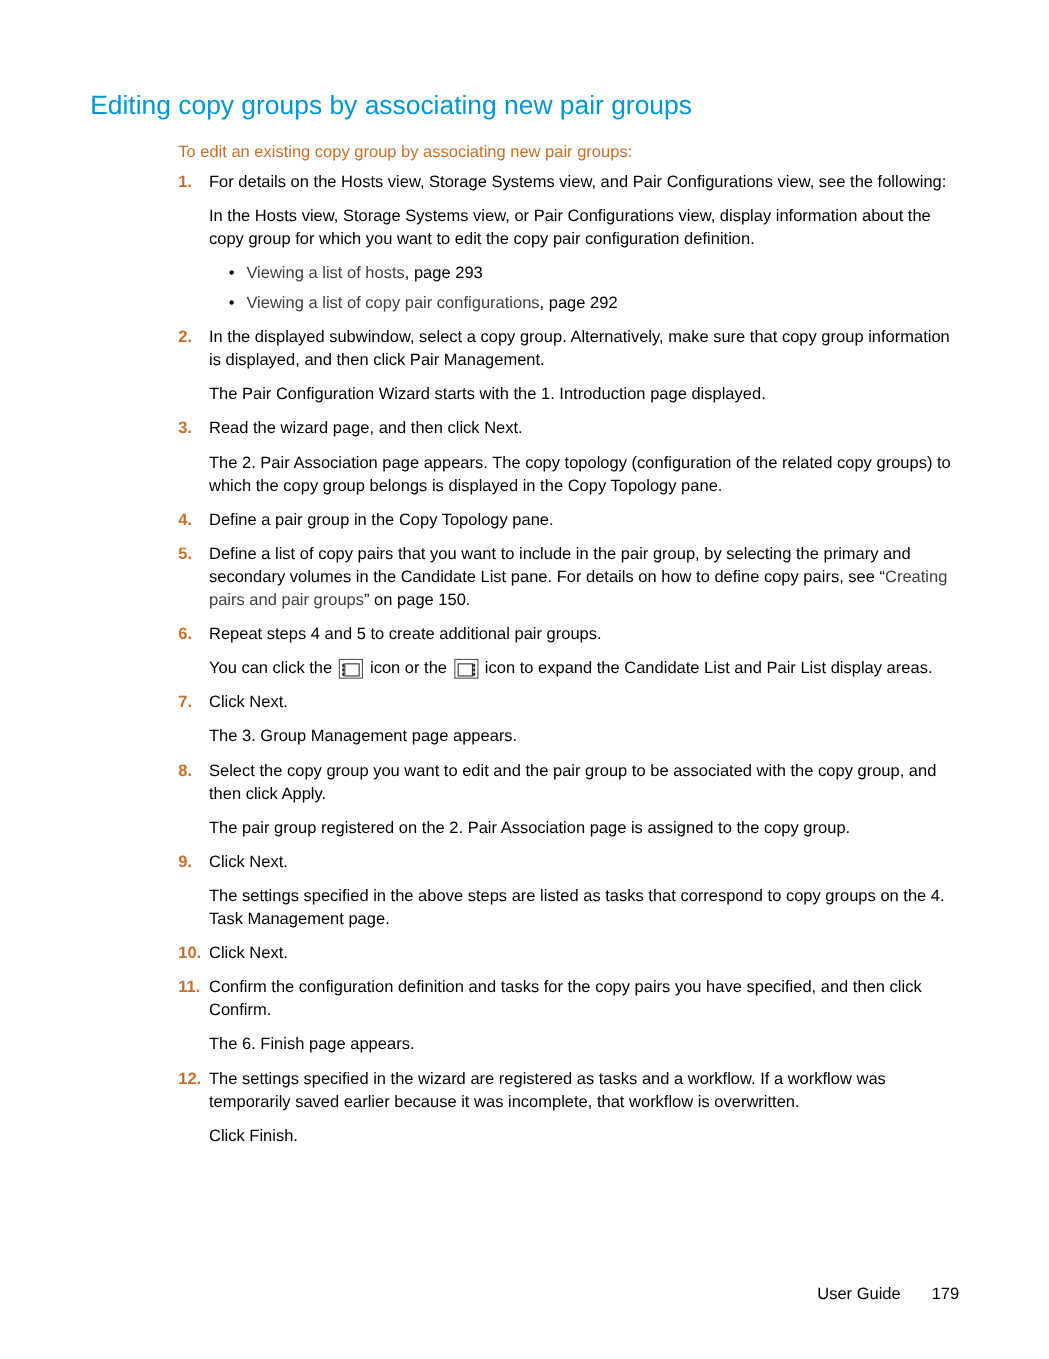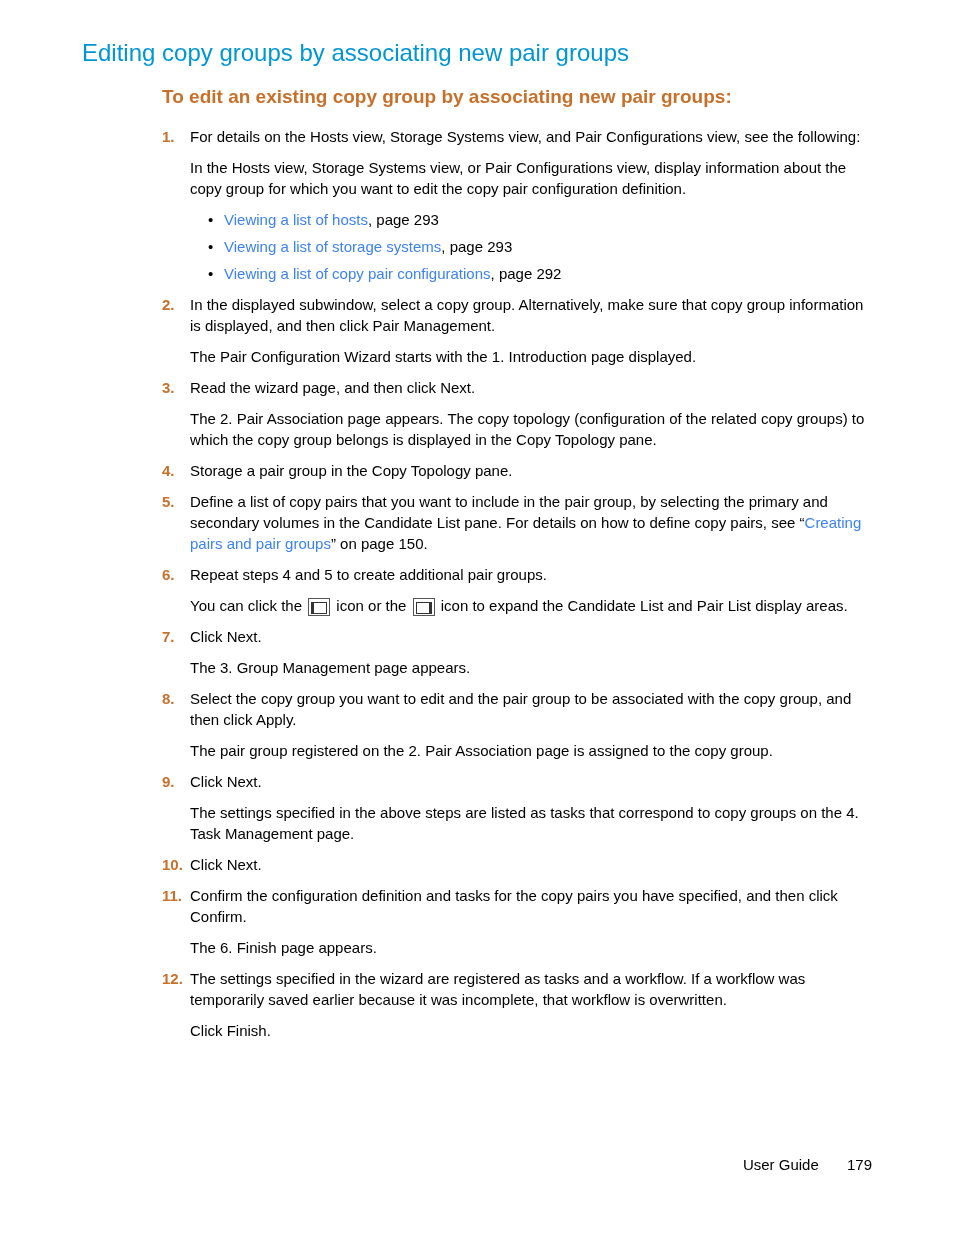--- a/index.html
+++ b/index.html
@@ -8,34 +8,34 @@
     padding: 0;
     background: #fff;
     color: #000;
     font-size: 15px;
     line-height: 1.4;
   }
   .page {
     width: 954px;
     height: 1235px;
     box-sizing: border-box;
-    padding: 36px 82px 60px 82px;
+    padding: 80px 82px 60px 82px;
     position: relative;
   }
   h1 {
     font-weight: normal;
     color: #0096d6;
     font-size: 24px;
     margin: 0 0 14px 0;
   }
   .intro {
     color: #c8702a;
-    font-weight: bold;
-    margin: 0 0 16px 80px;
-    font-size: 19px;
+    font-weight: normal;
+    margin: 0 0 6px 80px;
+    font-size: 15px;
   }
   ol.steps {
     list-style: none;
     margin: 0 0 0 80px;
     padding: 0;
     counter-reset: step;
   }
   ol.steps > li {
     counter-increment: step;
     position: relative;
@@ -63,21 +63,21 @@
     padding-left: 16px;
     margin-bottom: 6px;
   }
   ul.sub li::before {
     content: "•";
     position: absolute;
     left: 0;
     top: 0;
   }
   a.link {
-    color: #3b82f6;
+    color: #404040;
     text-decoration: none;
   }
   .icon-box {
     display: inline-block;
     vertical-align: middle;
     border: 1px solid #555;
     width: 22px;
     height: 18px;
     position: relative;
     margin: 0 2px;
@@ -105,21 +105,21 @@
   .icon-box.right .dots {
     position: absolute;
     right: 2px; top: 3px;
     width: 2px; height: 12px;
     background-image: radial-gradient(#333 1px, transparent 1px);
     background-size: 2px 4px;
   }
   b { font-weight: normal; }
   .footer {
     position: absolute;
-    bottom: 60px;
+    bottom: 48px;
     right: 82px;
     font-size: 15px;
   }
   .footer .pg { margin-left: 24px; }
 </style>
 </head>
 <body>
 
 <div class="page">
 
@@ -127,37 +127,36 @@
 
   <p class="intro">To edit an existing copy group by associating new pair groups:</p>
 
   <ol class="steps">
 
     <li>
       <p>For details on the Hosts view, Storage Systems view, and Pair Configurations view, see the following:</p>
       <p>In the Hosts view, Storage Systems view, or Pair Configurations view, display information about the copy group for which you want to edit the copy pair configuration definition.</p>
       <ul class="sub">
         <li><a class="link">Viewing a list of hosts</a><span>, page 293</span></li>
-        <li><a class="link">Viewing a list of storage systems</a><span>, page 293</span></li>
         <li><a class="link">Viewing a list of copy pair configurations</a><span>, page 292</span></li>
       </ul>
     </li>
 
     <li>
       <p><span>In the displayed subwindow, select a copy group. Alternatively, make sure that copy group information is displayed, and then click </span><b>Pair Management</b><span>.</span></p>
       <p><span>The Pair Configuration Wizard starts with the </span><b>1. Introduction</b><span> page displayed.</span></p>
     </li>
 
     <li>
       <p><span>Read the wizard page, and then click </span><b>Next</b><span>.</span></p>
       <p><span>The </span><b>2. Pair Association</b><span> page appears. The copy topology (configuration of the related copy groups) to which the copy group belongs is displayed in the </span><b>Copy Topology</b><span> pane.</span></p>
     </li>
 
     <li>
-      <p><span>Storage a pair group in the </span><b>Copy Topology</b><span> pane.</span></p>
+      <p><span>Define a pair group in the </span><b>Copy Topology</b><span> pane.</span></p>
     </li>
 
     <li>
       <p><span>Define a list of copy pairs that you want to include in the pair group, by selecting the primary and secondary volumes in the </span><b>Candidate List</b><span> pane. For details on how to define copy pairs, see “</span><a class="link">Creating pairs and pair groups</a><span>” on page 150.</span></p>
     </li>
 
     <li>
       <p>Repeat steps 4 and 5 to create additional pair groups.</p>
       <p>
         <span>You can click the </span>

